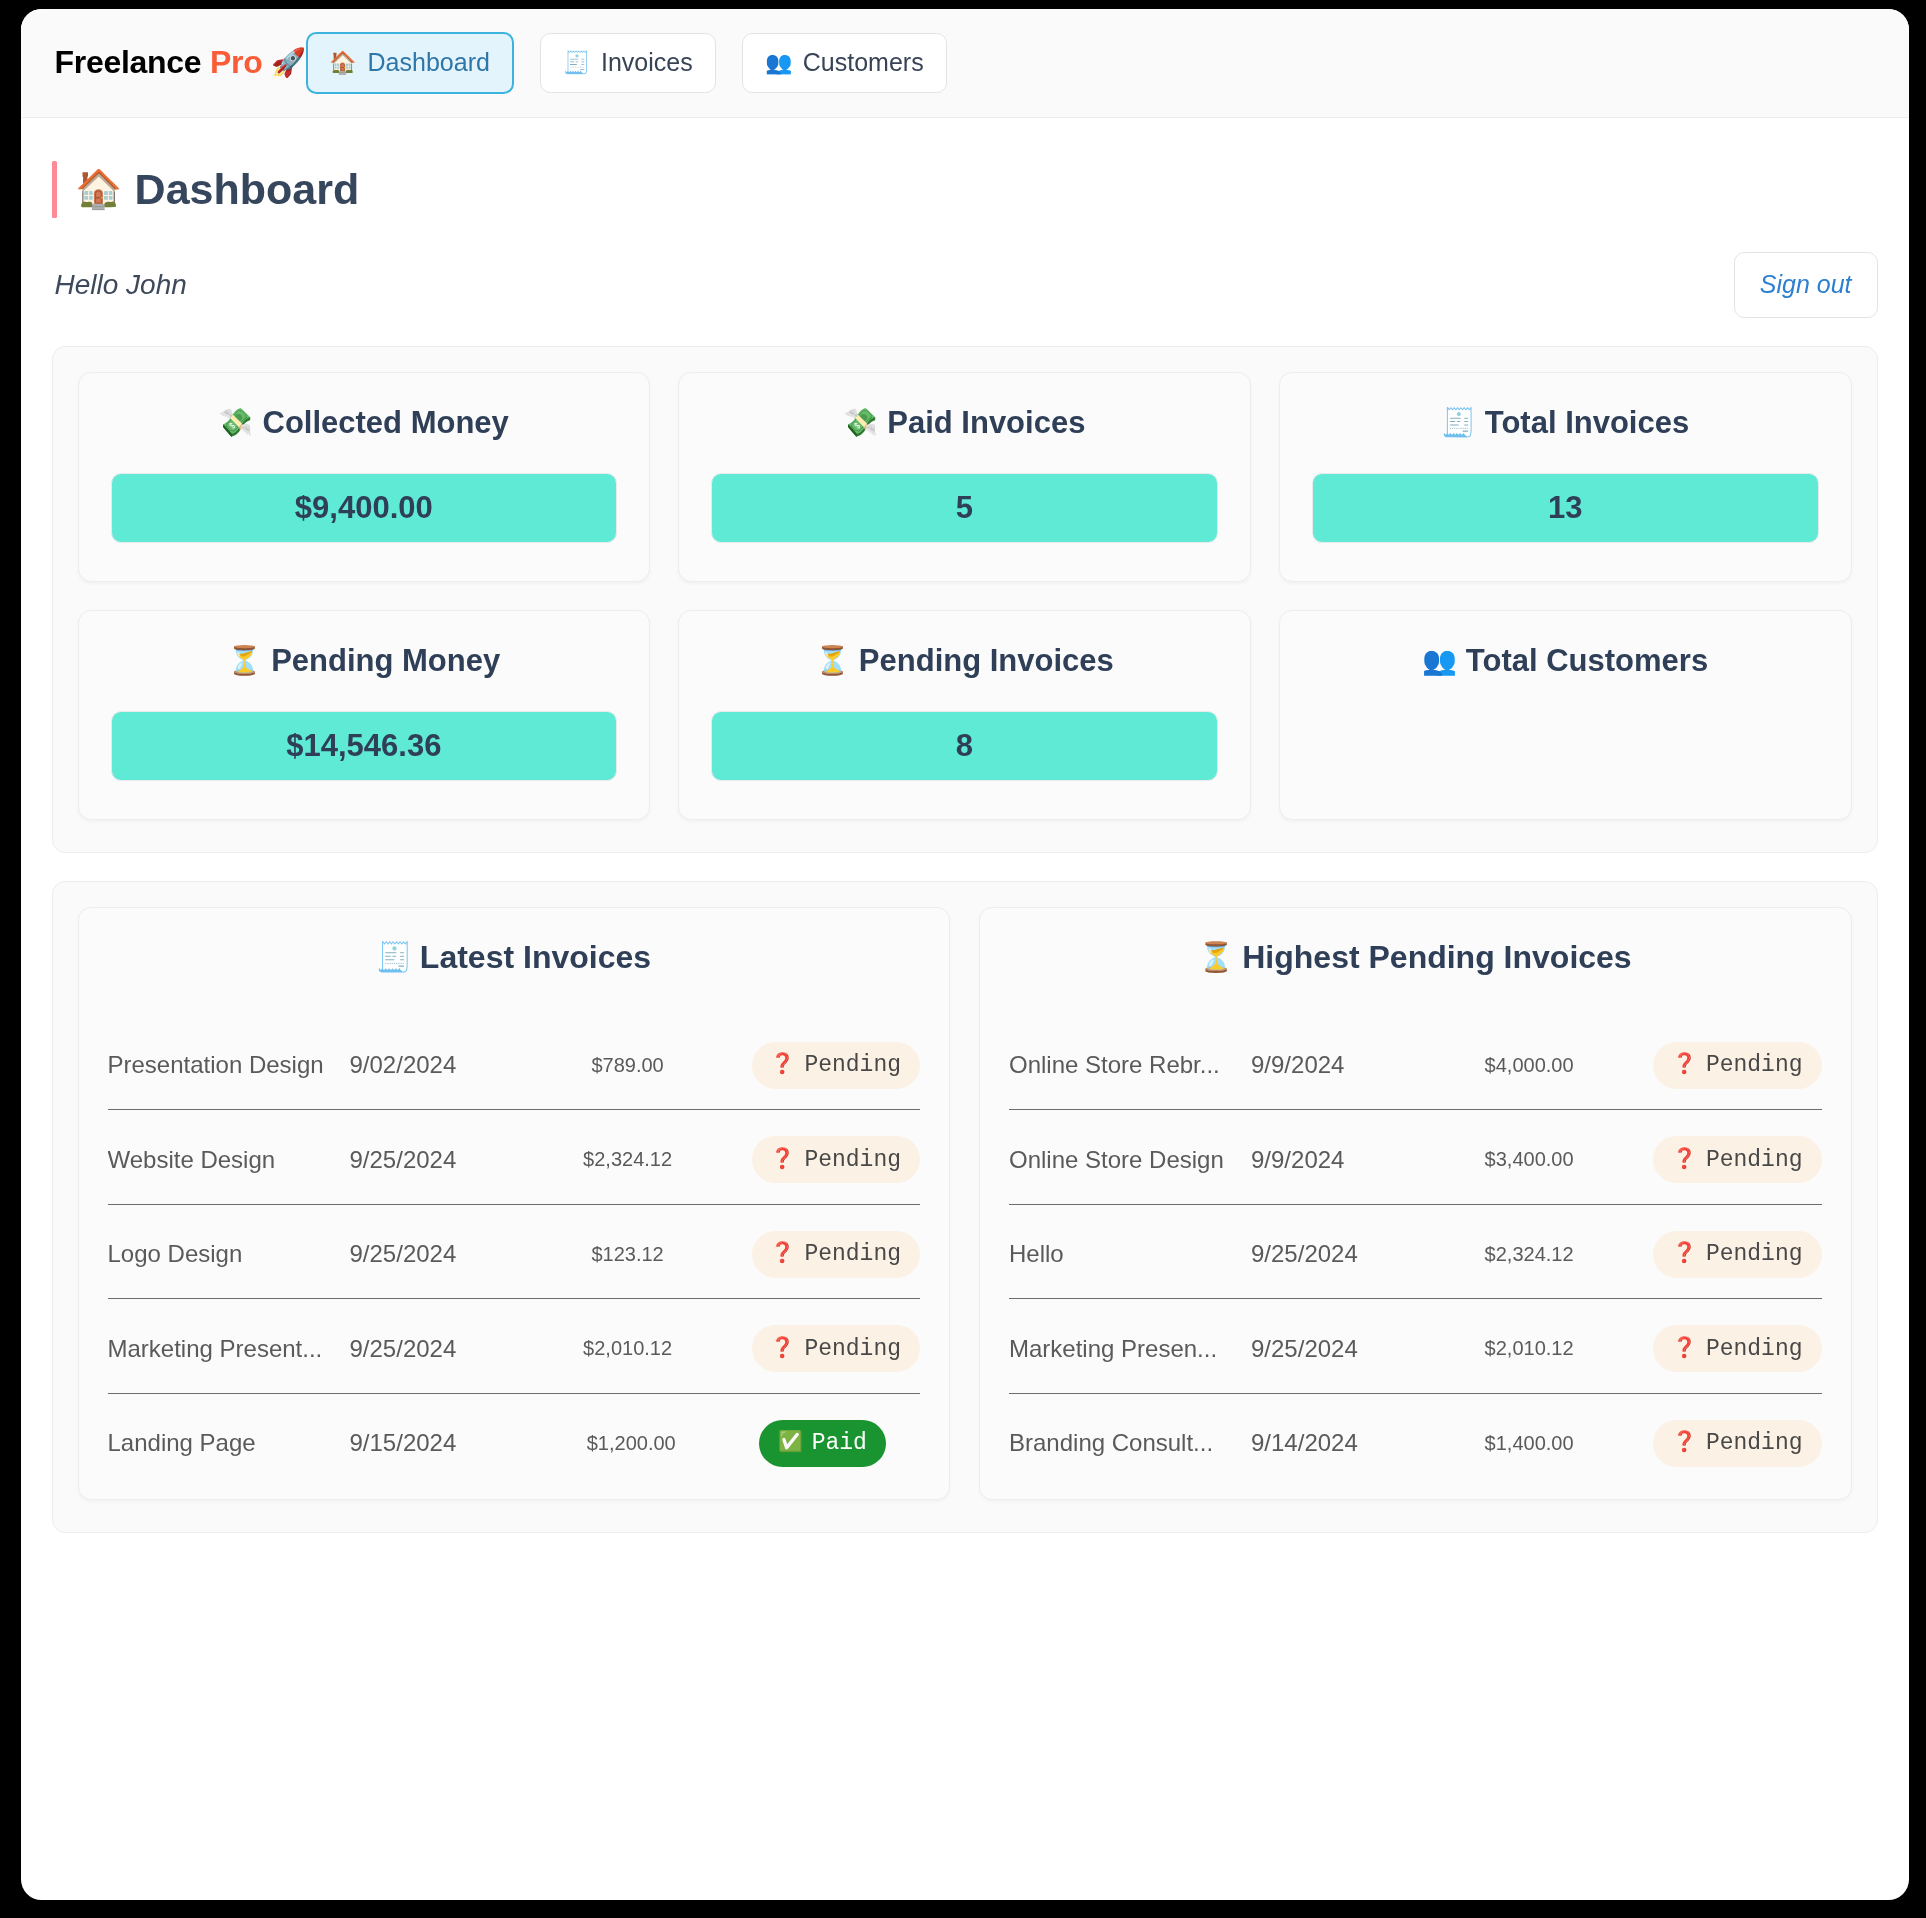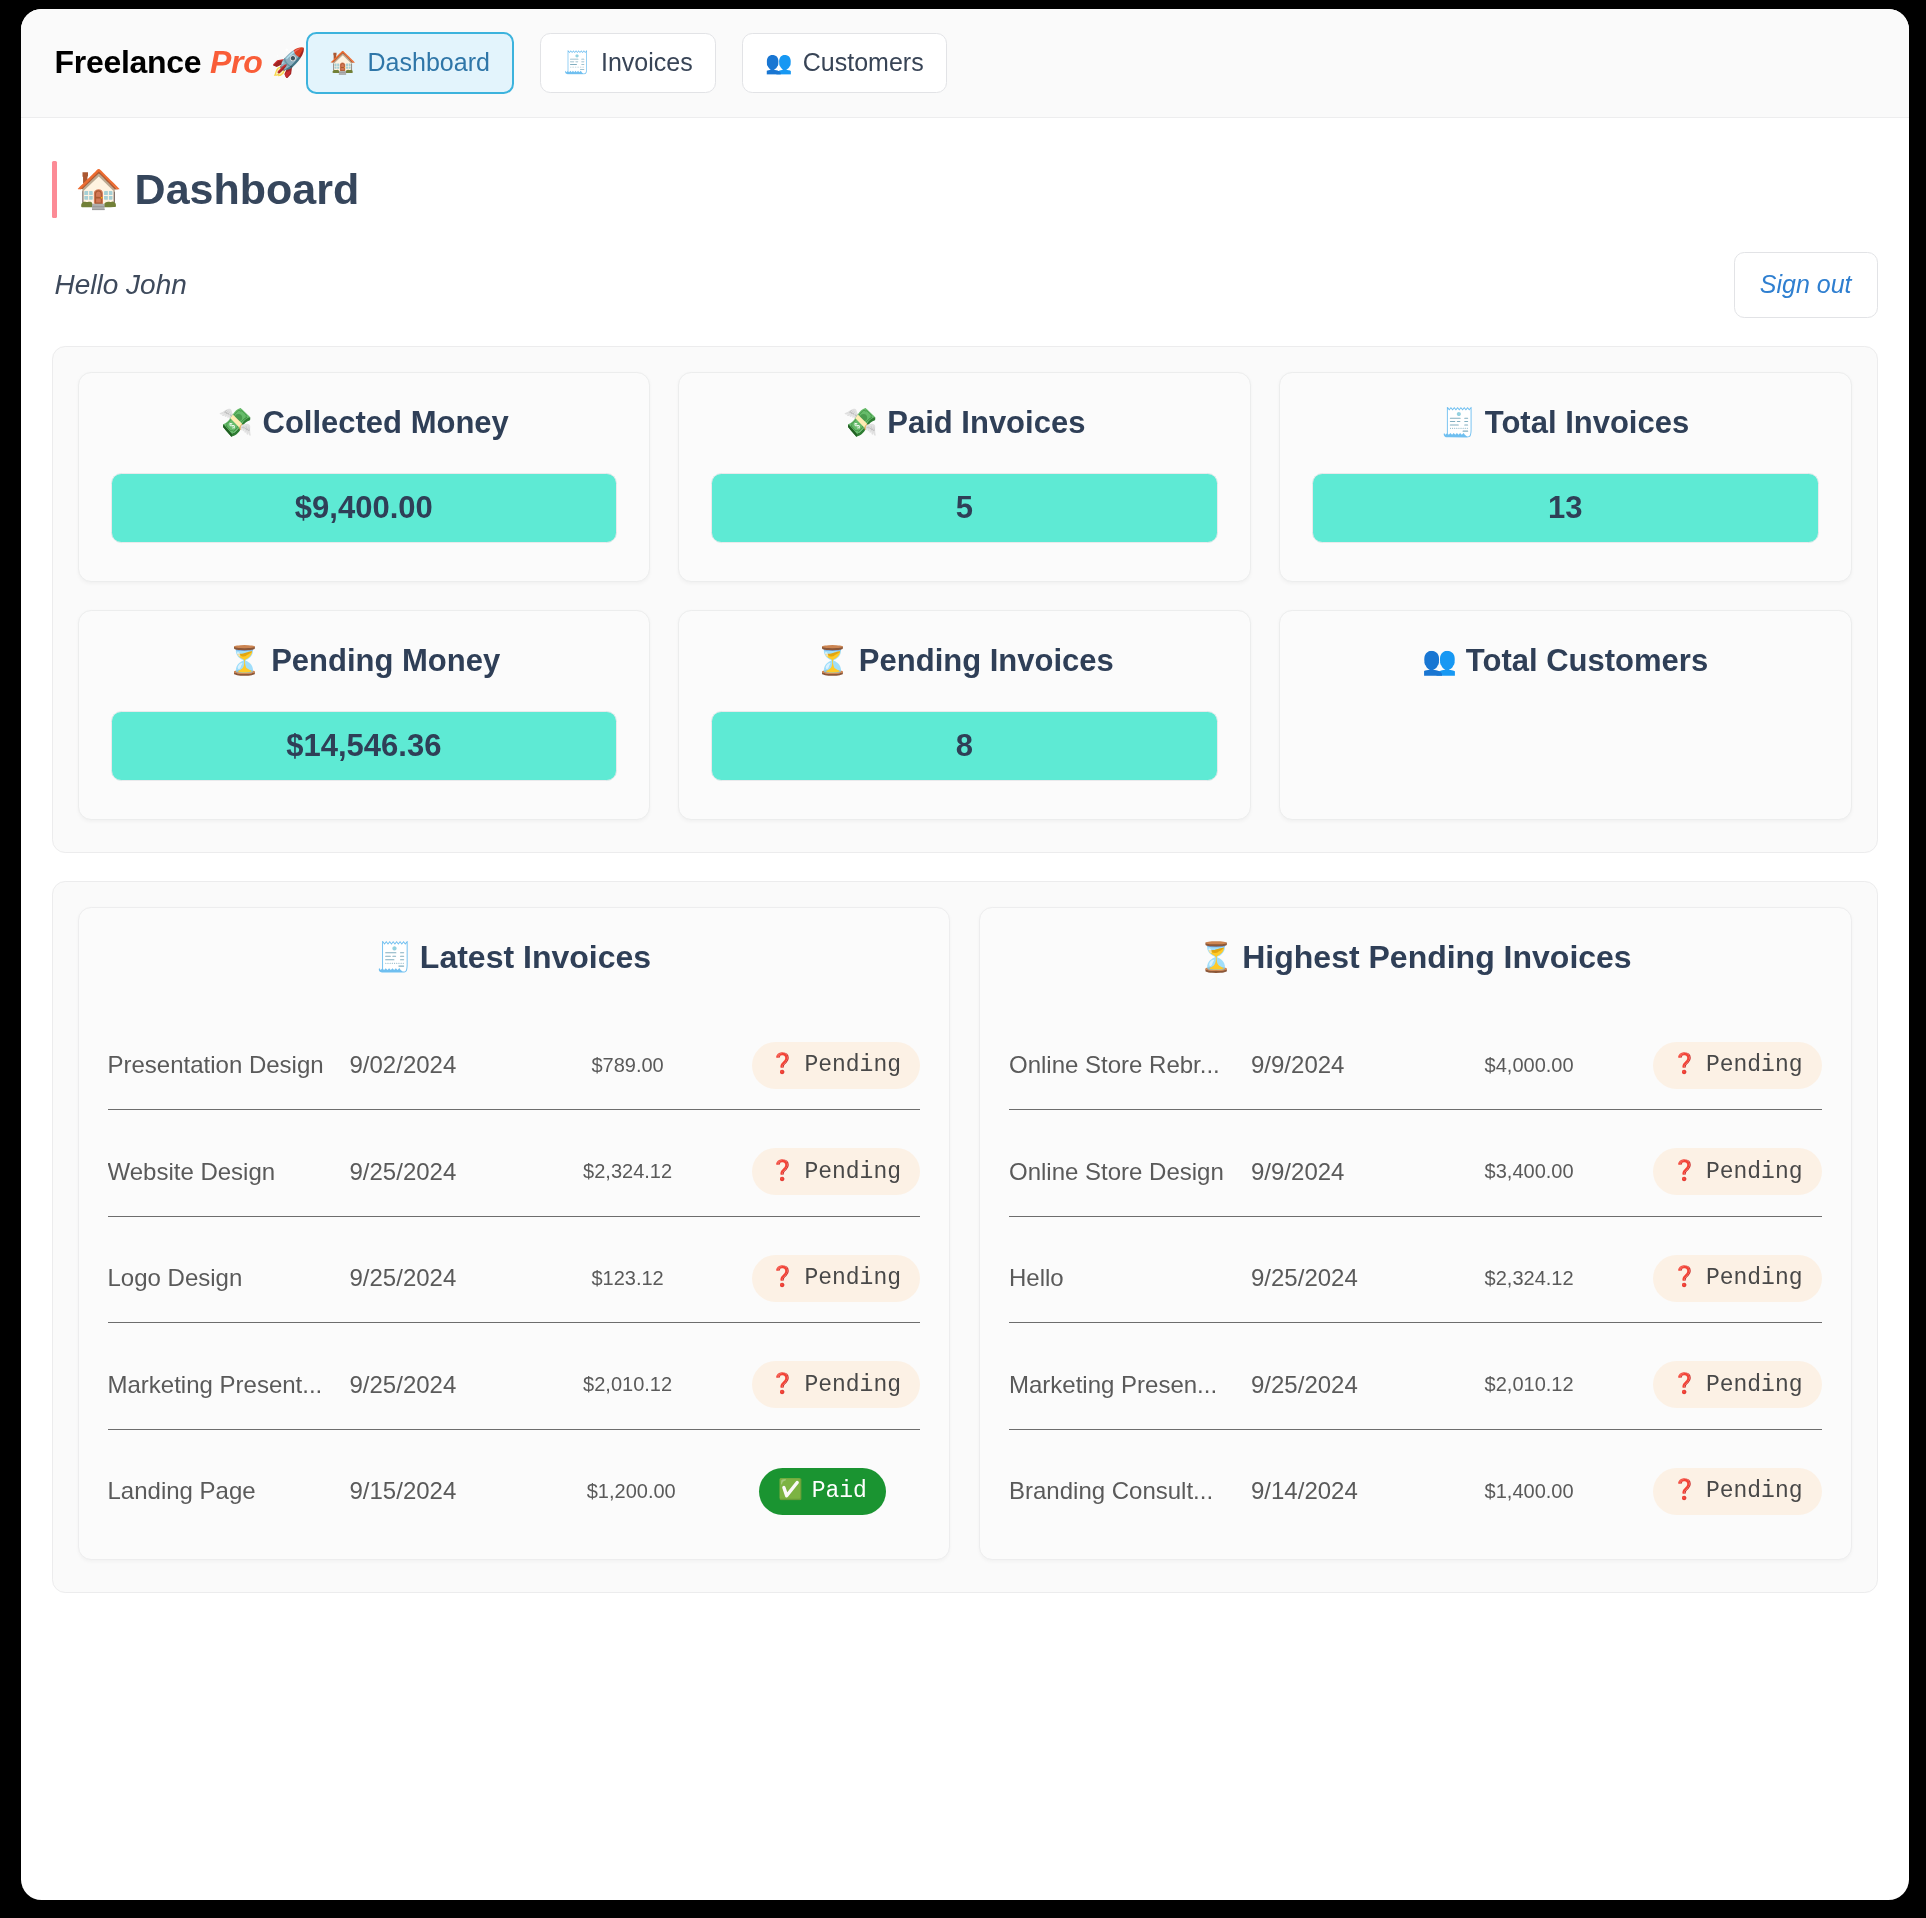--- a/index.html
+++ b/index.html
@@ -36,21 +36,21 @@
   }
   .brand {
     font-size: 32px;
     font-weight: bold;
     letter-spacing: -0.3px;
     display: flex;
     align-items: center;
     gap: 8.8px;
     white-space: nowrap;
   }
-  .brand-second { color: #f95d38; font-style: italic; }
+  .brand-second { color: #f95d38; }
   .brand-emoji { font-size: 28px; }
 
   .nav-group { display: flex; gap: 26.4px; align-items: center; }
   .nav-btn {
     display: flex;
     align-items: center;
     gap: 10.3px;
     font-size: 25px;
     color: #384456;
     background: #ffffff;
@@ -188,21 +188,21 @@
     gap: 7.3px;
     margin-bottom: 66px;
     white-space: nowrap;
   }
   .panel-title .ico { font-size: 29px; }
 
   .inv-row {
     display: flex;
     align-items: center;
     padding: 0 0 20.5px 0;
-    margin-bottom: 12px;
+    margin-bottom: 0;
     border-bottom: 1.5px solid #6d6d6d;
   }
   .inv-row:last-child { border-bottom: none; padding-bottom: 0; }
   .inv-row + .inv-row { padding-top: 26.4px; }
 
   .inv-name {
     flex: 0 0 242px;
     font-size: 24px;
     color: #5a5a5a;
     white-space: nowrap;

